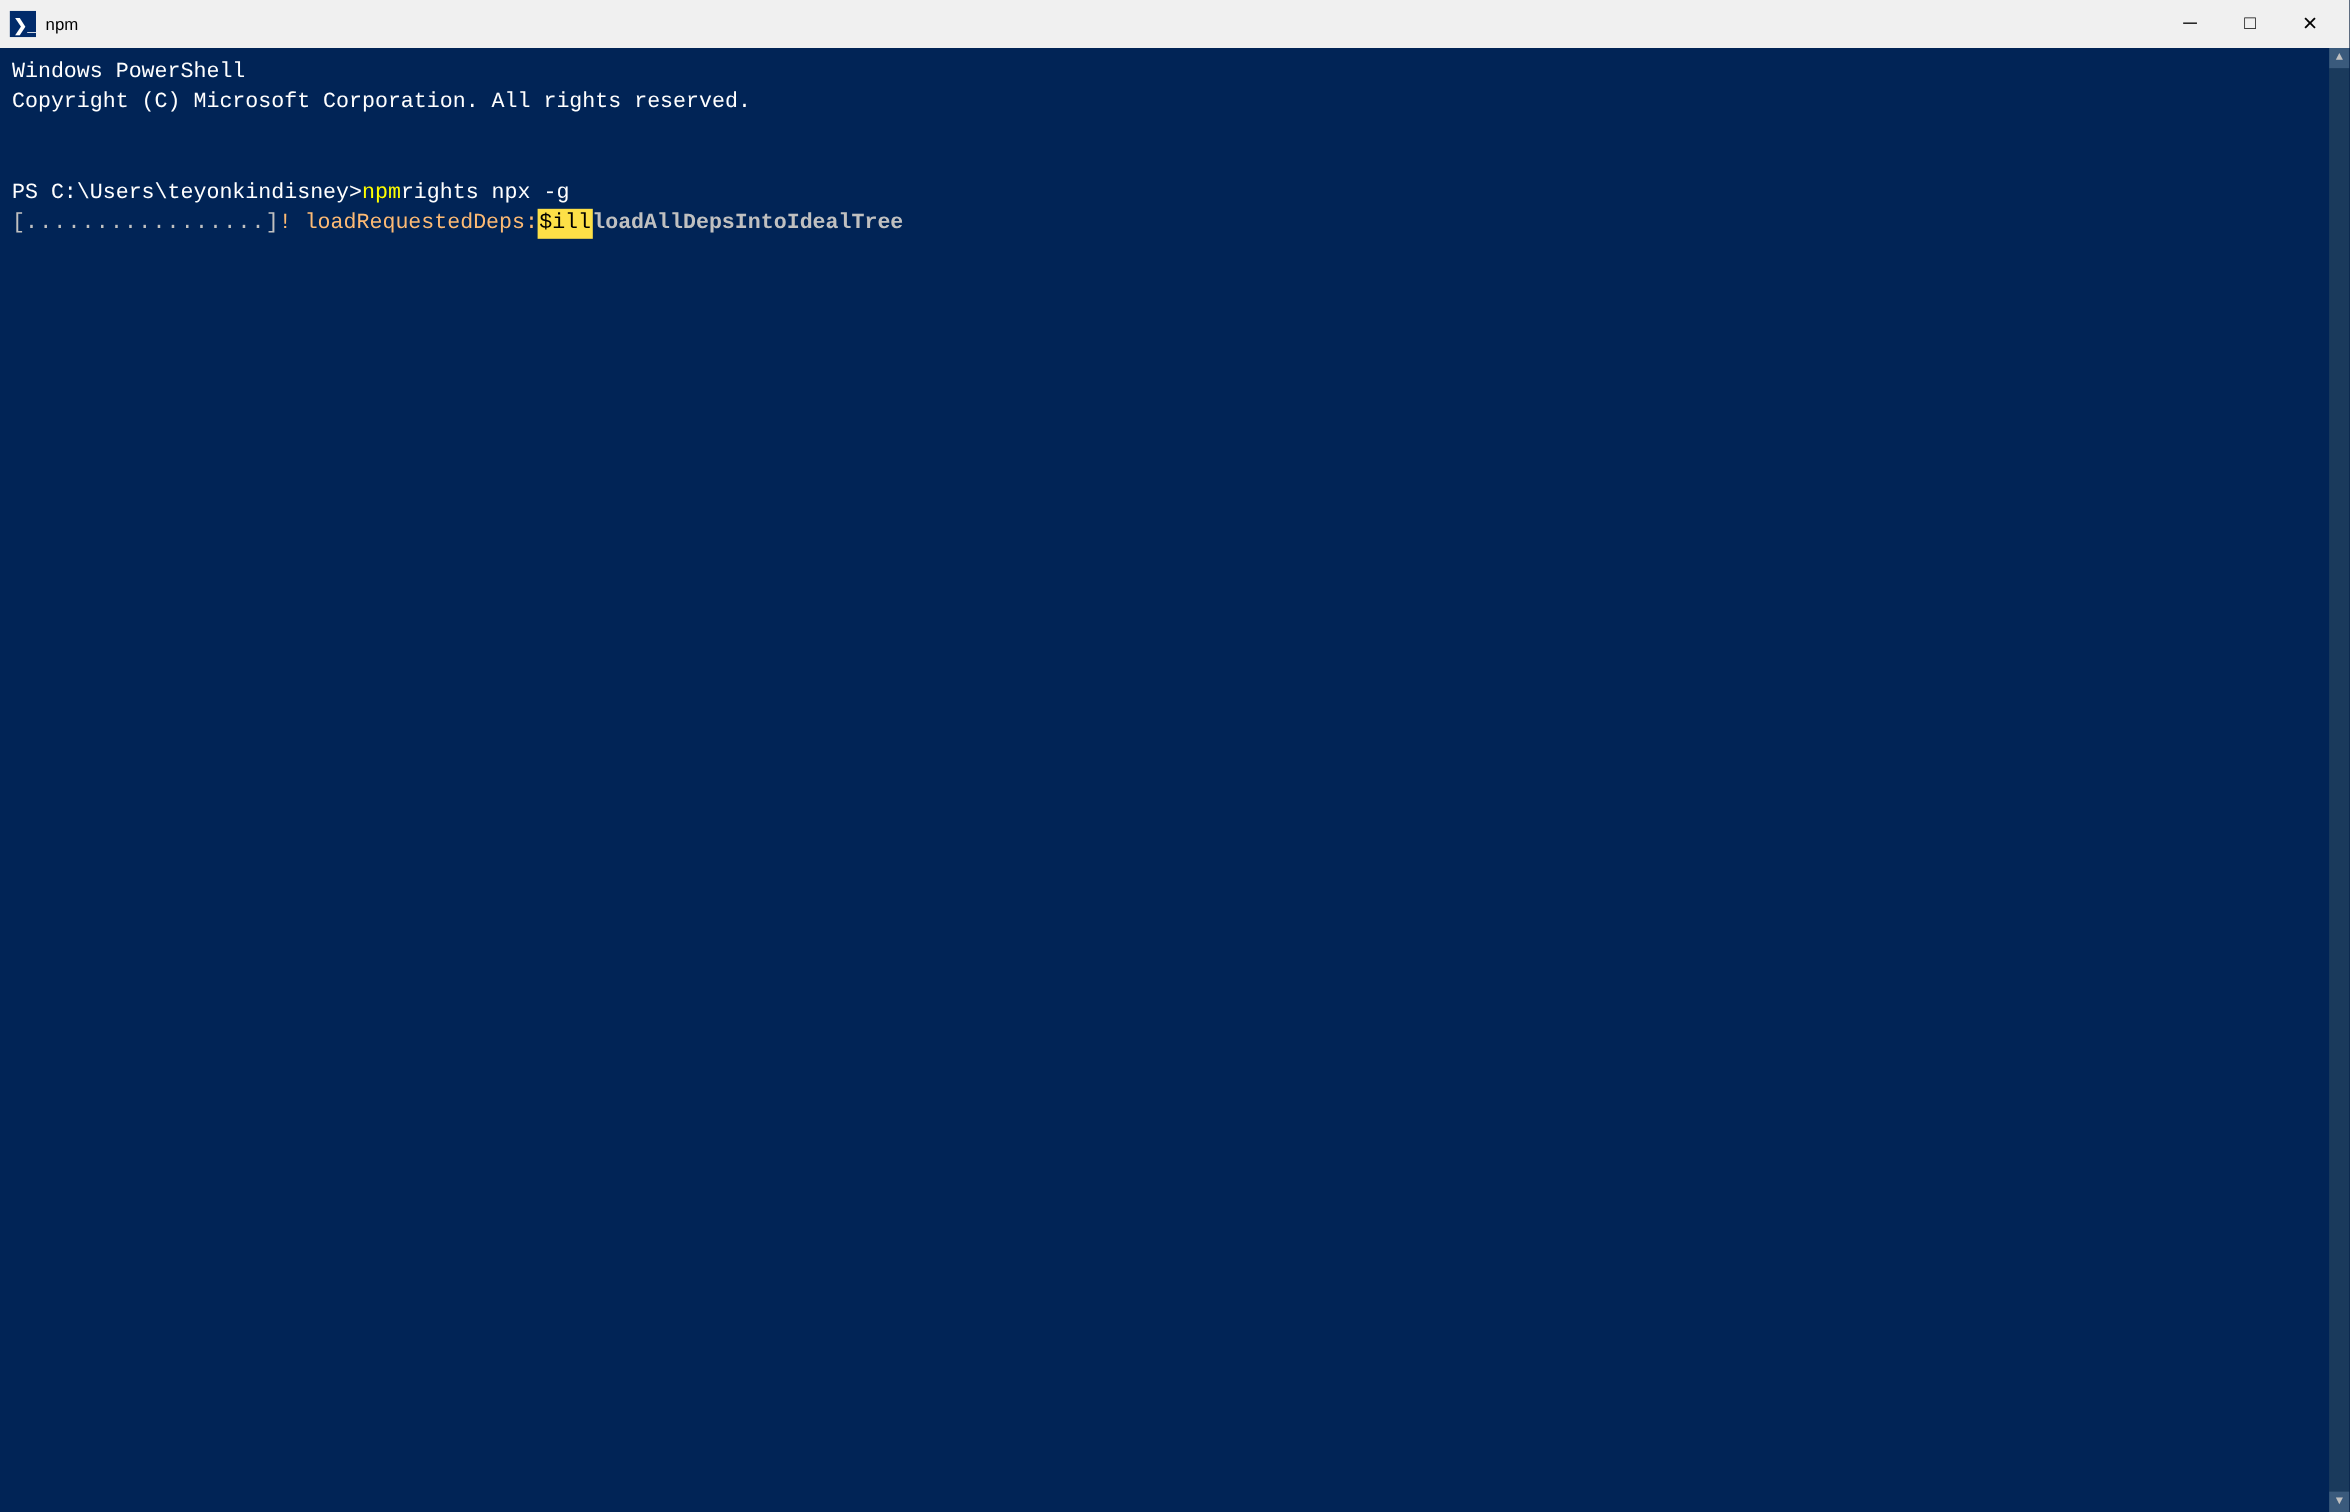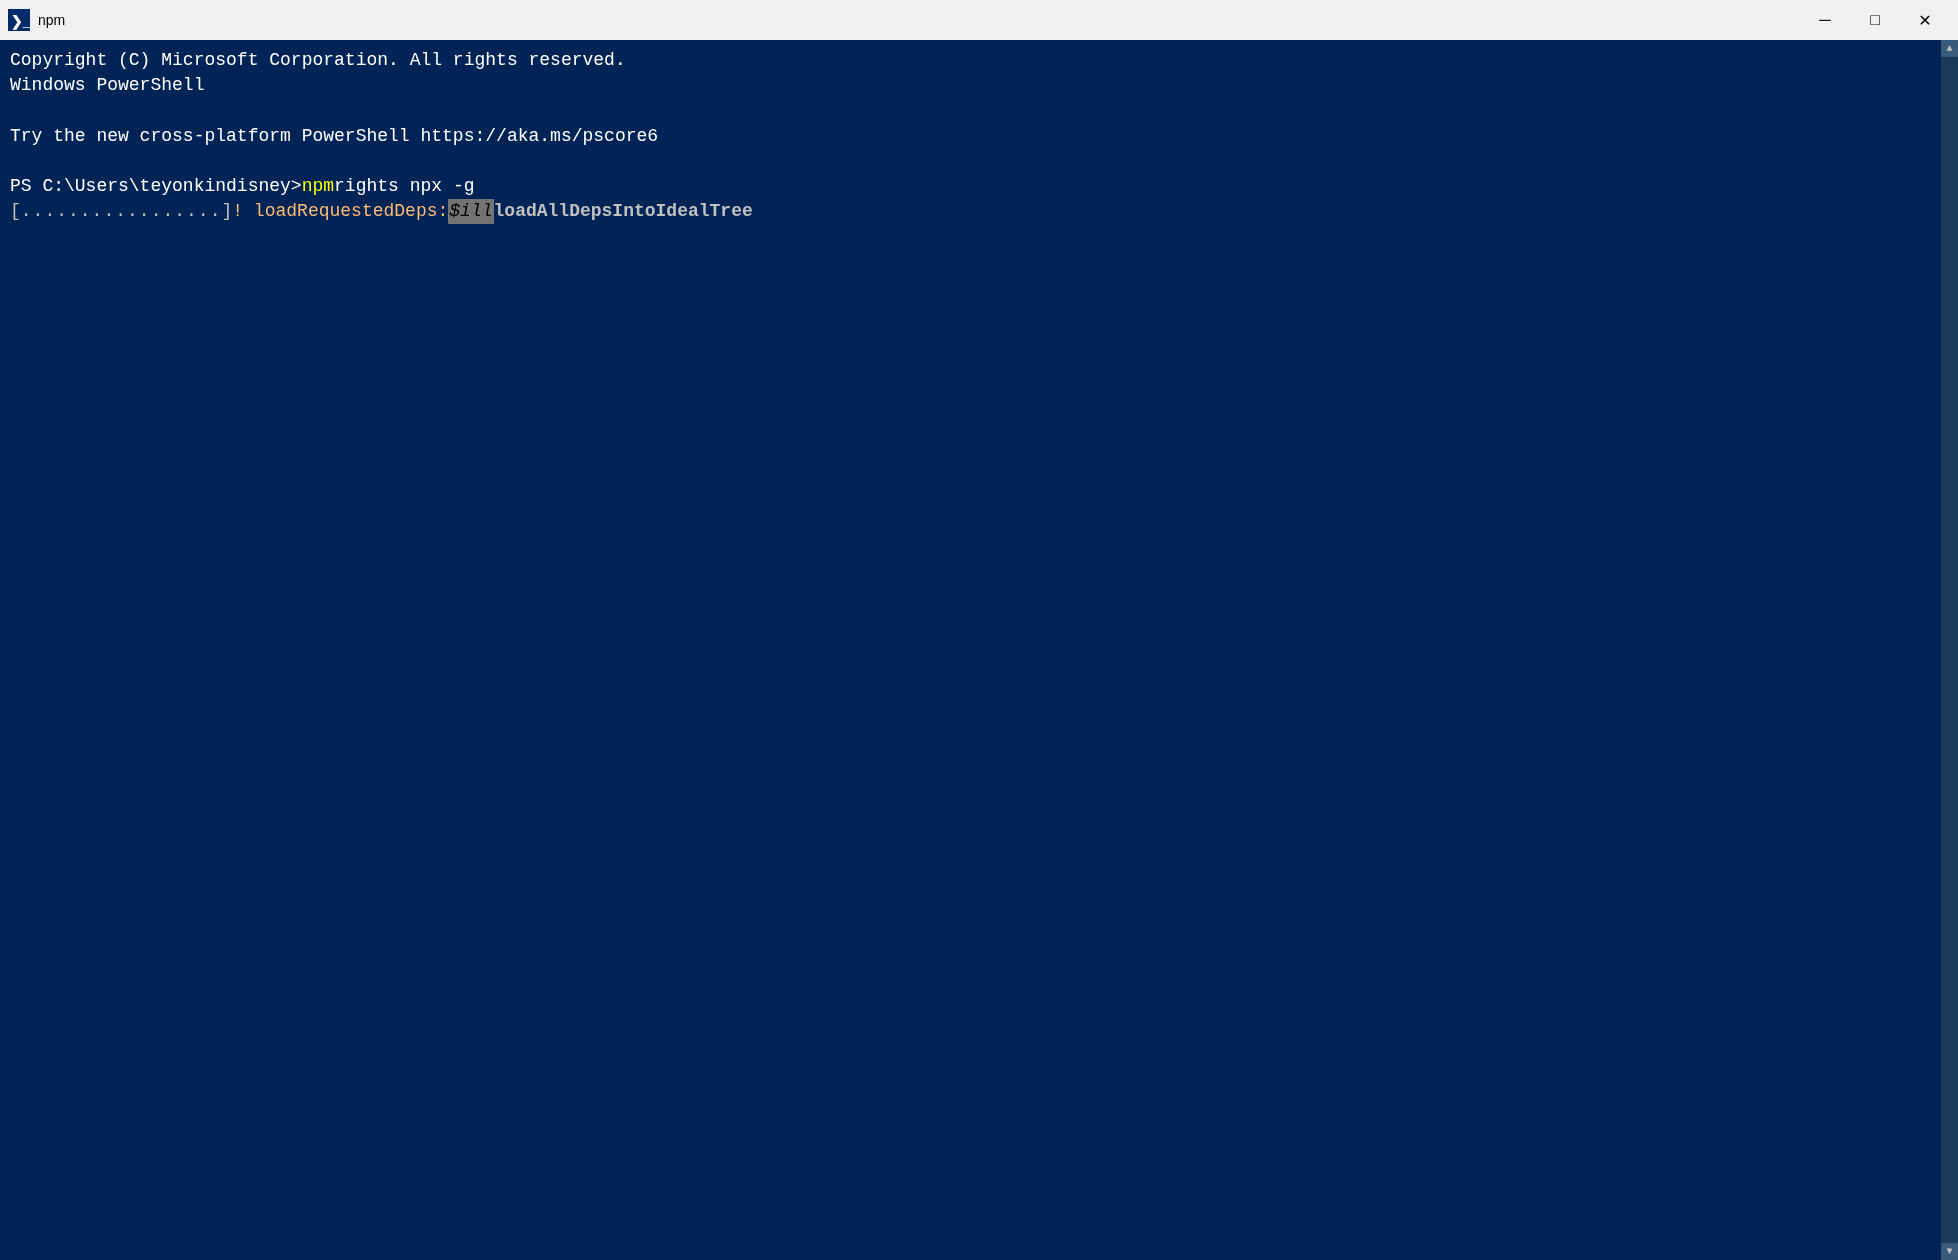--- a/index.html
+++ b/index.html
@@ -126,23 +126,22 @@
       color: #c0c0c0;
       letter-spacing: 1px;
     }
 
     .progress-label {
       color: #fdba74;
     }
 
     .progress-value {
       color: #000000;
-      background-color: #737373;
+      background-color: #fde047;
       padding: 0 1px;
-      font-style: italic;
     }
 
     .progress-right {
       color: #c0c0c0;
       font-weight: bold;
     }
 
     .scrollbar {
       position: absolute;
       right: 0;
@@ -202,27 +201,26 @@
     <span class="title-bar-text">npm</span>
     <div class="title-bar-controls">
       <button class="title-bar-btn minimize">─</button>
       <button class="title-bar-btn maximize">□</button>
       <button class="title-bar-btn close">✕</button>
     </div>
   </div>
 
   <div class="terminal-body">
 
+    <span class="line line-white">Windows PowerShell</span>
+
     <span class="line line-white">Copyright (C) Microsoft Corporation. All rights reserved.</span>
 
-    <span class="line line-white">Windows PowerShell</span>
-
     <span class="line">&nbsp;</span>
 
-    <span class="line line-white">Try the new cross-platform PowerShell https://aka.ms/pscore6</span>
 
     <span class="line">&nbsp;</span>
 
     <div class="prompt-line">
       <span class="prompt-ps">PS C:\Users\teyonkindisney&gt; </span>
       <span class="prompt-npm">npm</span>
       <span class="prompt-cmd"> rights npx -g</span>
     </div>
 
     <div class="progress-line">

